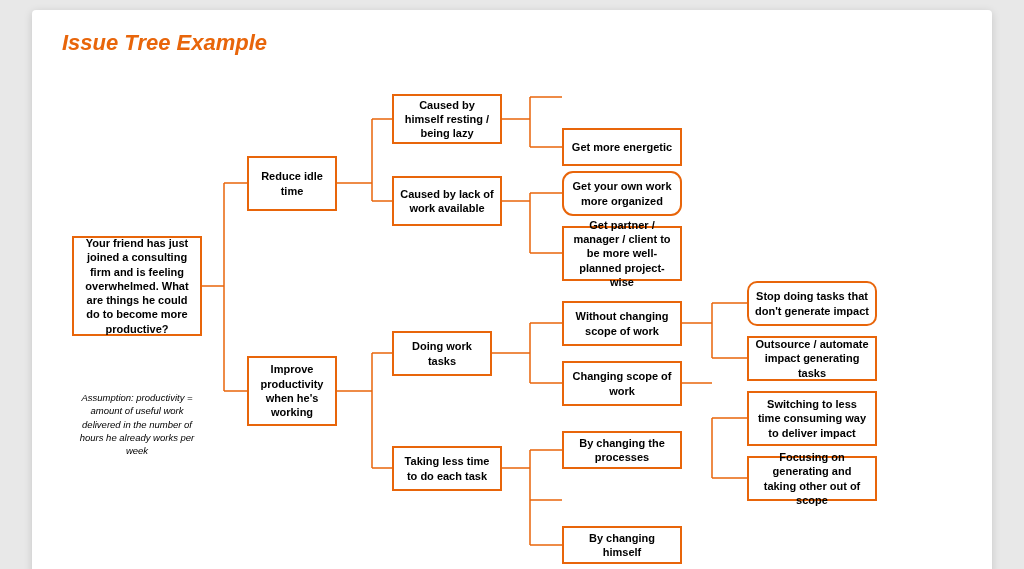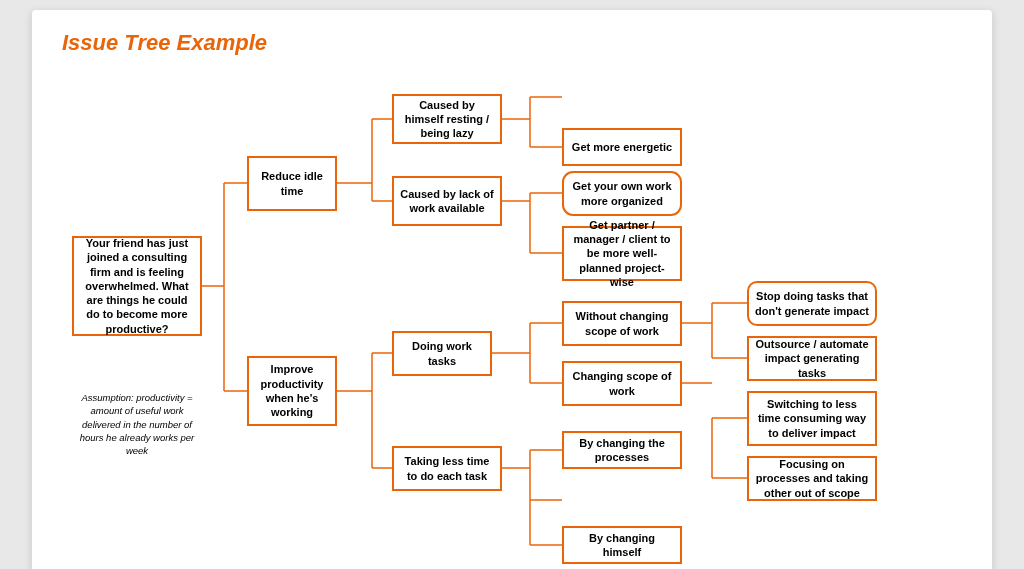--- a/index.html
+++ b/index.html
@@ -227,16 +227,16 @@
     <div class="node node-organized">Get your own work more organized</div>
     <div class="node node-partner">Get partner / manager / client to be more well-planned project-wise</div>
     <div class="node node-without-scope">Without changing scope of work</div>
     <div class="node node-changing-scope">Changing scope of work</div>
     <div class="node node-processes">By changing the processes</div>
     <div class="node node-himself2">By changing himself</div>
 
     <div class="node node-stop">Stop doing tasks that don't generate impact</div>
     <div class="node node-outsource">Outsource / automate impact generating tasks</div>
     <div class="node node-switching">Switching to less time consuming way to deliver impact</div>
-    <div class="node node-focusing">Focusing on processes and taking other out of scope</div>
+    <div class="node node-focusing">Focusing on generating and taking other out of scope</div>
 
   </div>
 </div>
 
 </body></html>

